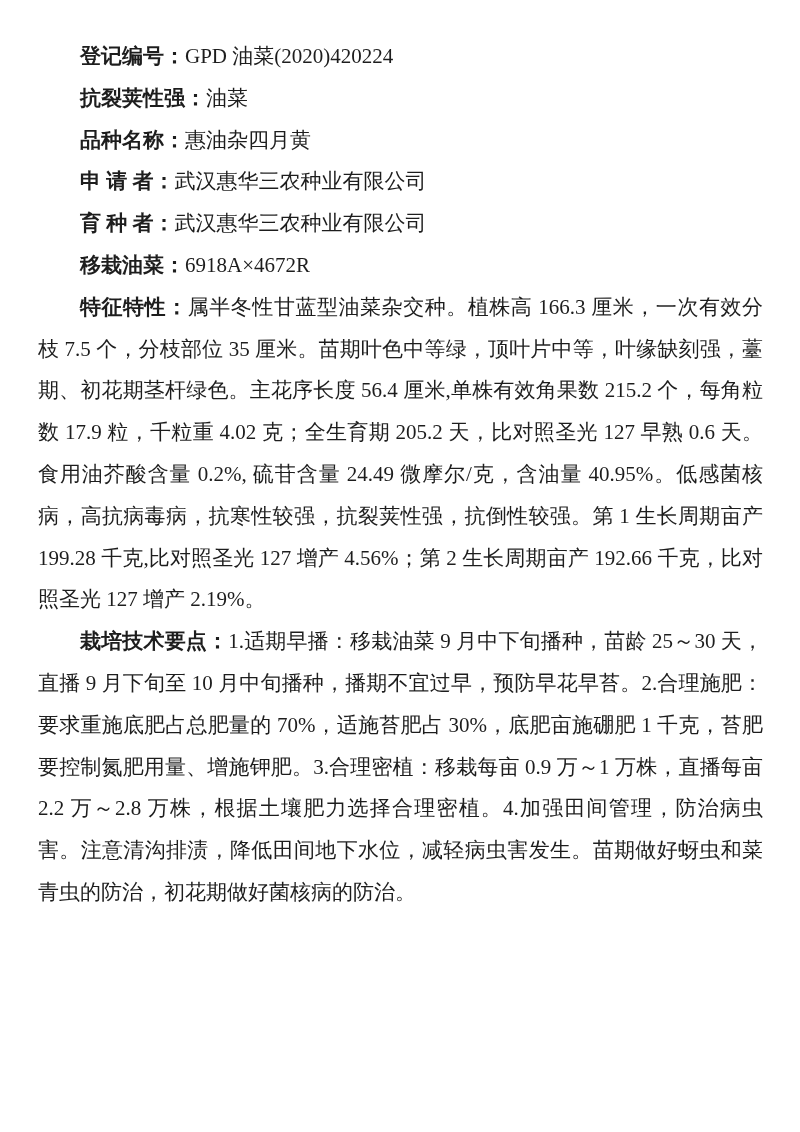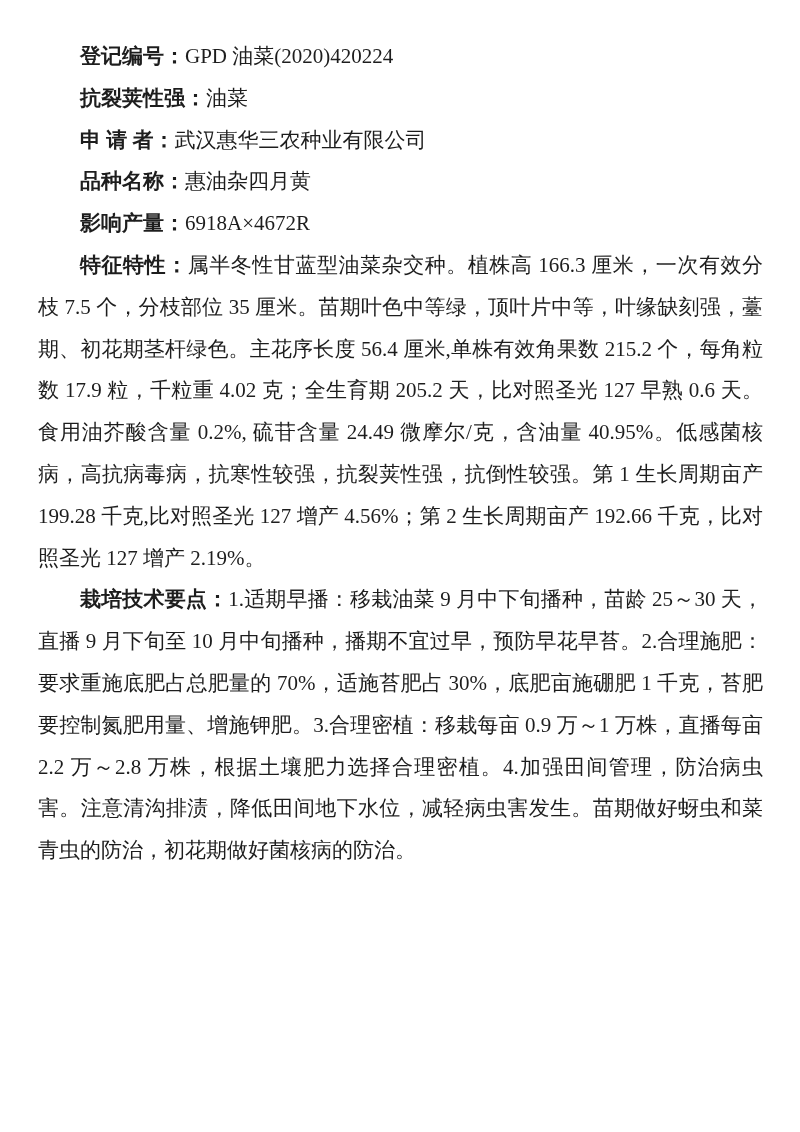--- a/index.html
+++ b/index.html
@@ -49,30 +49,33 @@
 
   <div class="field-row">
     <span class="label">登记编号：</span><span class="value">GPD 油菜(2020)420224</span>
   </div>
 
   <div class="field-row">
     <span class="label">抗裂荚性强：</span><span class="value">油菜</span>
   </div>
 
   <div class="field-row">
+    <span class="label">品种名称：</span><span class="value">惠油杂四月黄</span>
+  </div>
+
+  <div class="field-row">
     <span class="label">申 请 者：</span><span class="value">武汉惠华三农种业有限公司</span>
   </div>
 
   <div class="field-row">
-    <span class="label">品种名称：</span><span class="value">惠油杂四月黄</span>
+    <span class="label">育 种 者：</span><span class="value">武汉惠华三农种业有限公司</span>
   </div>
 
-
   <div class="field-row">
-    <span class="label">影响产量：</span><span class="value">6918A×4672R</span>
+    <span class="label">移栽油菜：</span><span class="value">6918A×4672R</span>
   </div>
 
   <p class="para">
     <span class="label">特征特性：</span><span class="para-text">属半冬性甘蓝型油菜杂交种。植株高 166.3 厘米，一次有效分枝 7.5 个，分枝部位 35 厘米。苗期叶色中等绿，顶叶片中等，叶缘缺刻强，薹期、初花期茎杆绿色。主花序长度 56.4 厘米,单株有效角果数 215.2 个，每角粒数 17.9 粒，千粒重 4.02 克；全生育期 205.2 天，比对照圣光 127 早熟 0.6 天。食用油芥酸含量 0.2%, 硫苷含量 24.49 微摩尔/克，含油量 40.95%。低感菌核病，高抗病毒病，抗寒性较强，抗裂荚性强，抗倒性较强。第 1 生长周期亩产 199.28 千克,比对照圣光 127 增产 4.56%；第 2 生长周期亩产 192.66 千克，比对照圣光 127 增产 2.19%。</span>
   </p>
 
   <p class="para">
     <span class="label">栽培技术要点：</span><span class="para-text">1.适期早播：移栽油菜 9 月中下旬播种，苗龄 25～30 天，直播 9 月下旬至 10 月中旬播种，播期不宜过早，预防早花早苔。2.合理施肥：要求重施底肥占总肥量的 70%，适施苔肥占 30%，底肥亩施硼肥 1 千克，苔肥要控制氮肥用量、增施钾肥。3.合理密植：移栽每亩 0.9 万～1 万株，直播每亩 2.2 万～2.8 万株，根据土壤肥力选择合理密植。4.加强田间管理，防治病虫害。注意清沟排渍，降低田间地下水位，减轻病虫害发生。苗期做好蚜虫和菜青虫的防治，初花期做好菌核病的防治。</span>
   </p>
 

